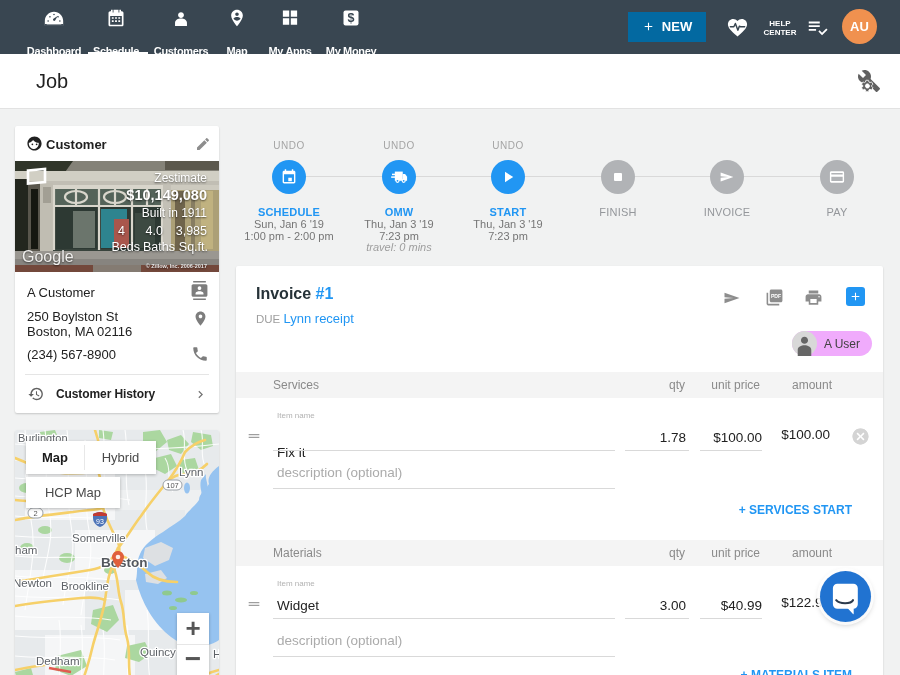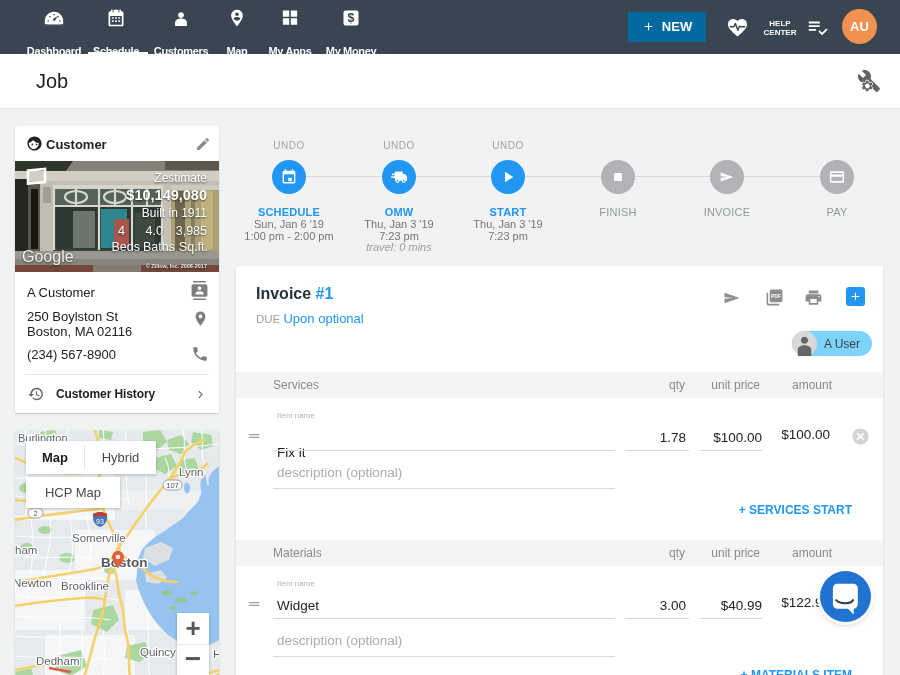--- a/index.html
+++ b/index.html
@@ -410,37 +410,37 @@
   <div class="slabel on" style="left:272px;">START</div>
   <div class="slabel off" style="left:382px;">FINISH</div>
   <div class="slabel off" style="left:491px;">INVOICE</div>
   <div class="slabel off" style="left:601px;">PAY</div>
   <div class="sdate" style="left:53px;">Sun, Jan 6 '19<br>1:00 pm - 2:00 pm</div>
   <div class="sdate" style="left:163px;">Thu, Jan 3 '19<br>7:23 pm<br><span class="travel">travel: 0 mins</span></div>
   <div class="sdate" style="left:272px;">Thu, Jan 3 '19<br>7:23 pm</div>
 </div>
 <div id="invcard" class="card">
   <div style="position:absolute;left:20px;top:19px;font-size:16px;font-weight:bold;color:#263238;">Invoice <span style="color:#2196f3;">#1</span></div>
-  <div style="position:absolute;left:20px;top:45px;font-size:11.5px;color:#9e9e9e;">DUE <span style="font-size:13px;color:#2196f3;">Upon optional</span></div>
+  <div style="position:absolute;left:20px;top:45px;font-size:11.5px;color:#9e9e9e;">DUE <span style="font-size:13px;color:#2196f3;">Lynn receipt</span></div>
   <svg width="20" height="20" viewBox="0 0 24 24" style="position:absolute;left:486px;top:22px;">
       <path fill="#8d8d8d" d="M3 5.8 L21 12 L3 18.2 L3 13 L14 12 L3 11 Z"></path>
     </svg>
   <svg width="19" height="19" viewBox="0 0 24 24" style="position:absolute;left:529px;top:22px;">
       <path fill="#8d8d8d" d="M20 2H8c-1.1 0-2 .9-2 2v12c0 1.1.9 2 2 2h12c1.1 0 2-.9 2-2V4c0-1.1-.9-2-2-2zM4 6H2v14c0 1.1.9 2 2 2h14v-2H4V6z"></path>
       <text x="14" y="13" font-family="Liberation Sans, sans-serif" font-size="6.5" font-weight="bold" fill="#fff" text-anchor="middle">PDF</text>
     </svg>
   <svg width="19" height="19" viewBox="0 0 24 24" style="position:absolute;left:568px;top:22px;">
       <path fill="#8d8d8d" d="M19 8H5c-1.66 0-3 1.34-3 3v6h4v4h12v-4h4v-6c0-1.66-1.34-3-3-3zm-3 11H8v-5h8v5zm3-7c-.55 0-1-.45-1-1s.45-1 1-1 1 .45 1 1-.45 1-1 1zm-1-9H6v4h12V3z"></path>
     </svg>
   <div style="position:absolute;left:610px;top:21px;width:19px;height:19px;background:#2196f3;border-radius:3px;">
       <svg width="13" height="13" viewBox="0 0 24 24" style="position:absolute;left:3px;top:3px;">
         <path fill="#fff" d="M19 13h-6v6h-2v-6H5v-2h6V5h2v6h6v2z"></path>
       </svg>
     </div>
-  <div style="position:absolute;left:556px;top:65px;width:80px;height:25px;background:#7dd3fc;border-radius:12.5px;">
+  <div style="position:absolute;left:556px;top:65px;width:80px;height:25px;background:#f0abfc;border-radius:12.5px;">
     <svg width="25" height="25" viewBox="0 0 24 24" style="position:absolute;left:0px;top:0px;">
         <circle cx="12" cy="12" r="12" fill="#d8d8d8"></circle>
         <path fill="#666" d="M12 5.5c1.9 0 3.4 1.5 3.4 3.4s-1.5 3.4-3.4 3.4-3.4-1.5-3.4-3.4S10.1 5.5 12 5.5zm0 8.2c3 0 6.5 1.5 6.5 4.4V24H5.5v-5.9c0-2.9 3.5-4.4 6.5-4.4z"></path>
       </svg>
     <div style="position:absolute;left:32px;top:6px;font-size:12px;color:#424242;">A User</div>
   </div>
   <div class="secthead" style="top:106px;">
     <div class="sname">Services</div>
     <div style="position:absolute;right:198px;">qty</div>
     <div style="position:absolute;right:123px;">unit price</div>

